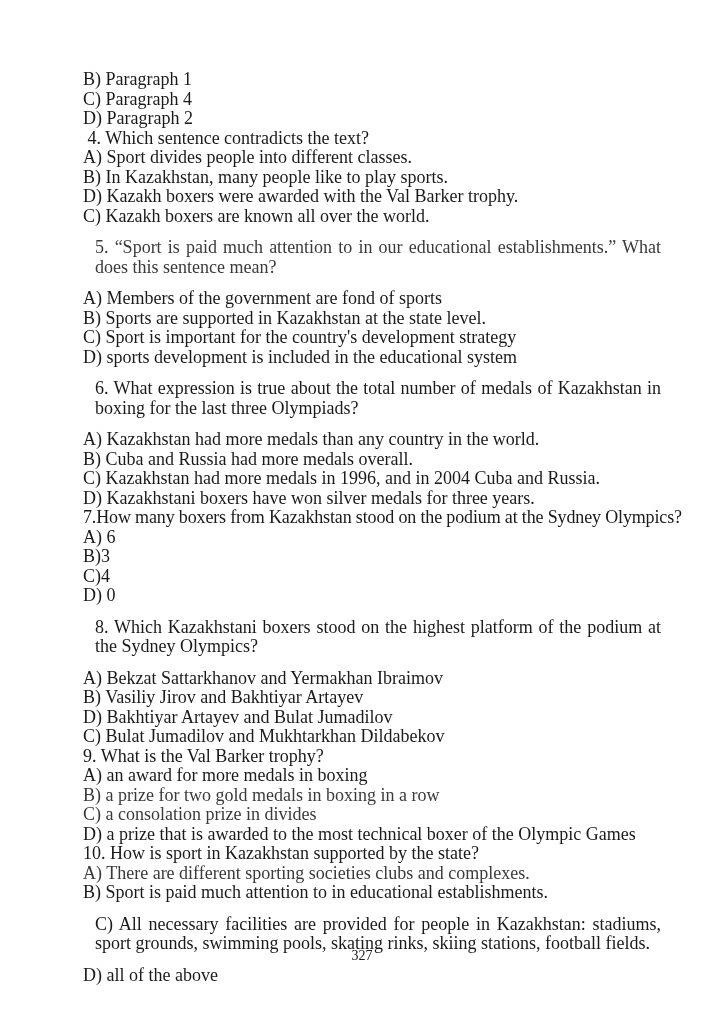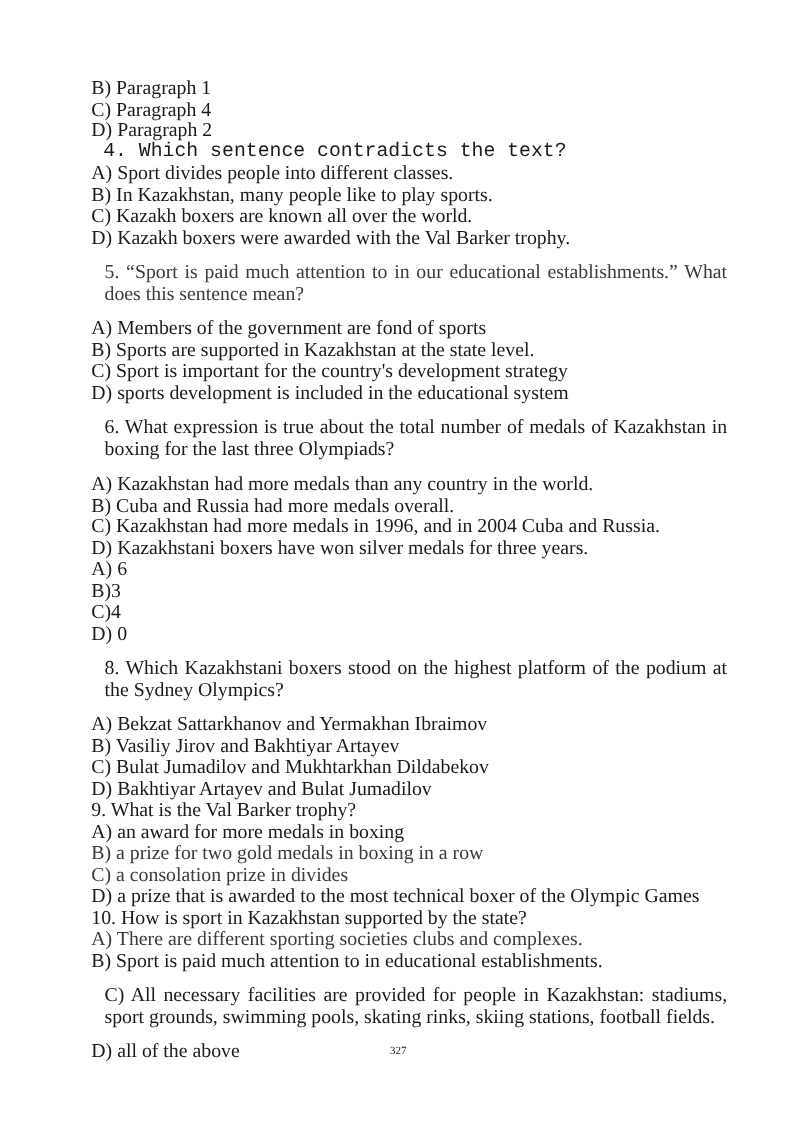--- a/index.html
+++ b/index.html
@@ -31,73 +31,74 @@
       margin: 12px;
       text-align: justify;
     }
     .light { color: #3a3a3a; }
     .page-number {
       position: absolute;
       left: 0;
       width: 724px;
       top: 948px;
       text-align: center;
-      font-size: 10px;
+      font-size: 14px;
       line-height: 16px;
       color: #1a1a1a;
     }
   </style>
 </head>
 <body>
 
 <div class="page-body">
 
   <div>
     <p class="line">B) Paragraph 1</p>
     <p class="line">C) Paragraph 4</p>
     <p class="line">D) Paragraph 2</p>
   </div>
 
   <div>
-    <p class="line" style="white-space:pre;font-family:Liberation Mono, monospace;"> 4. Which sentence contradicts the text?</p>
+    <p class="line" style="white-space:pre;"> 4. Which sentence contradicts the text?</p>
     <p class="line">A) Sport divides people into different classes.</p>
     <p class="line">B) In Kazakhstan, many people like to play sports.</p>
+    <p class="line">D) Kazakh boxers were awarded with the Val Barker trophy.</p>
     <p class="line">C) Kazakh boxers are known all over the world.</p>
-    <p class="line">D) Kazakh boxers were awarded with the Val Barker trophy.</p>
   </div>
 
   <div>
     <p class="para light">5. “Sport is paid much attention to in our educational establishments.” What does this sentence mean?</p>
     <p class="line">A) Members of the government are fond of sports</p>
     <p class="line">B) Sports are supported in Kazakhstan at the state level.</p>
     <p class="line">C) Sport is important for the country's development strategy</p>
     <p class="line">D) sports development is included in the educational system</p>
   </div>
 
   <div>
     <p class="para">6. What expression is true about the total number of medals of Kazakhstan in boxing for the last three Olympiads?</p>
     <p class="line">A) Kazakhstan had more medals than any country in the world.</p>
     <p class="line">B) Cuba and Russia had more medals overall.</p>
     <p class="line">C) Kazakhstan had more medals in 1996, and in 2004 Cuba and Russia.</p>
     <p class="line">D) Kazakhstani boxers have won silver medals for three years.</p>
   </div>
 
   <div>
+    <p class="line" style="letter-spacing:-0.15px;">7.How many boxers from Kazakhstan stood on the podium at the Sydney Olympics?</p>
     <p class="line">A) 6</p>
     <p class="line">B)3</p>
     <p class="line">C)4</p>
     <p class="line">D) 0</p>
   </div>
 
   <div>
     <p class="para">8. Which Kazakhstani boxers stood on the highest platform of the podium at the Sydney Olympics?</p>
     <p class="line">A) Bekzat Sattarkhanov and Yermakhan Ibraimov</p>
     <p class="line">B) Vasiliy Jirov and Bakhtiyar Artayev</p>
+    <p class="line">D) Bakhtiyar Artayev and Bulat Jumadilov</p>
     <p class="line">C) Bulat Jumadilov and Mukhtarkhan Dildabekov</p>
-    <p class="line">D) Bakhtiyar Artayev and Bulat Jumadilov</p>
   </div>
 
   <div>
     <p class="line">9. What is the Val Barker trophy?</p>
     <p class="line">A) an award for more medals in boxing</p>
     <p class="line light">B) a prize for two gold medals in boxing in a row</p>
     <p class="line light">C) a consolation prize in divides</p>
     <p class="line">D) a prize that is awarded to the most technical boxer of the Olympic Games</p>
   </div>
 

